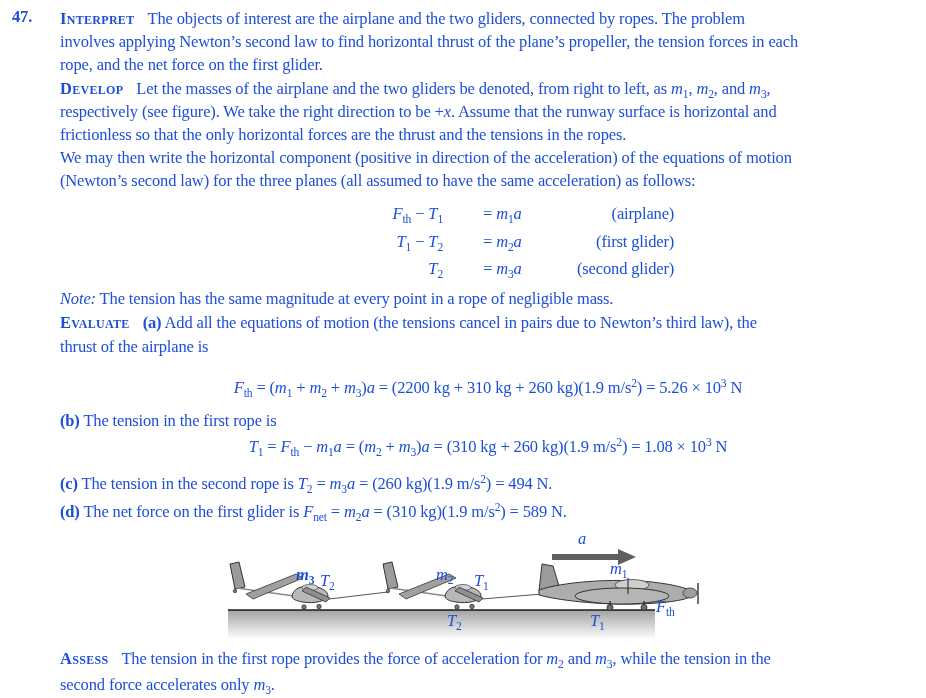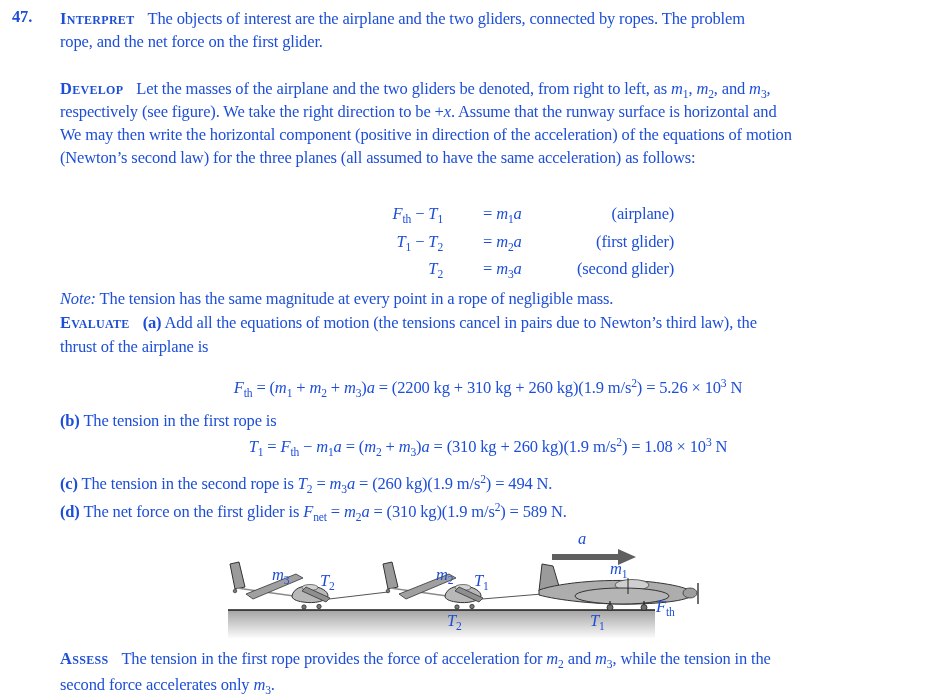--- a/index.html
+++ b/index.html
@@ -28,26 +28,28 @@
 </style>
 </head>
 <body>
 
 <div class="page">
 
   <div class="abs probnum" style="left:12px; top:7px;">47.</div>
 
   <div class="abs blk" style="left:60px; top:7px;">
     <div class="line"><sc>Interpret</sc>The objects of interest are the airplane and the two gliders, connected by ropes. The problem</div>
+    <div class="line">involves applying Newton’s second law to find horizontal thrust of the plane’s propeller, the tension forces in each</div>
     <div class="line">rope, and the net force on the first glider.</div>
   </div>
 
   <div class="abs blk blk-develop" style="left:60px; top:77px;">
     <div class="line"><sc>Develop</sc>Let the masses of the airplane and the two gliders be denoted, from right to left, as <i>m</i><sub>1</sub>, <i>m</i><sub>2</sub>, and <i>m</i><sub>3</sub>,</div>
     <div class="line">respectively (see figure). We take the right direction to be +<i>x</i>. Assume that the runway surface is horizontal and</div>
+    <div class="line">frictionless so that the only horizontal forces are the thrust and the tensions in the ropes.</div>
     <div class="line">We may then write the horizontal component (positive in direction of the acceleration) of the equations of motion</div>
     <div class="line">(Newton’s second law) for the three planes (all assumed to have the same acceleration) as follows:</div>
   </div>
 
   <div class="abs eqgrid" style="left:330px; top:200px;">
     <div class="lhs">
       <div><i>F</i><sub>th</sub> − <i>T</i><sub>1</sub></div>
       <div><i>T</i><sub>1</sub> − <i>T</i><sub>2</sub></div>
       <div><i>T</i><sub>2</sub></div>
     </div>
@@ -125,21 +127,21 @@
         <line x1="330" y1="27" x2="398" y2="27" stroke="#5f5f5f" stroke-width="6"></line>
         <polygon points="396,19 414,27 396,35" fill="#5f5f5f"></polygon>
       </g>
 
       <line x1="406" y1="48" x2="406" y2="64" stroke="#222" stroke-width="1"></line>
     </svg>
   </div>
 
   <span class="fig-label" style="left:578px; top:529px;"><i>a⃗</i></span>
   <span class="fig-label" style="left:610px; top:559px;"><i>m</i><sub>1</sub></span>
-  <span class="fig-label" style="left:272px; top:565px;"><i>m</i><sub>3</sub></span>
+  <span class="fig-label" style="left:296px; top:565px;font-weight:bold;"><i>m</i><sub>3</sub></span>
   <span class="fig-label" style="left:320px; top:571px;"><i>T</i><sub>2</sub></span>
   <span class="fig-label" style="left:436px; top:565px;"><i>m</i><sub>2</sub></span>
   <span class="fig-label" style="left:474px; top:571px;"><i>T</i><sub>1</sub></span>
   <span class="fig-label" style="left:447px; top:611px;"><i>T</i><sub>2</sub></span>
   <span class="fig-label" style="left:590px; top:611px;"><i>T</i><sub>1</sub></span>
   <span class="fig-label" style="left:656px; top:597px;"><i>F</i><sub>th</sub></span>
 
   <div class="abs blk assess" style="left:60px; top:646px;">
     <div class="line"><sc>Assess</sc>The tension in the first rope provides the force of acceleration for <i>m</i><sub>2</sub> and <i>m</i><sub>3</sub>, while the tension in the</div>
     <div class="line">second force accelerates only <i>m</i><sub>3</sub>.</div>

